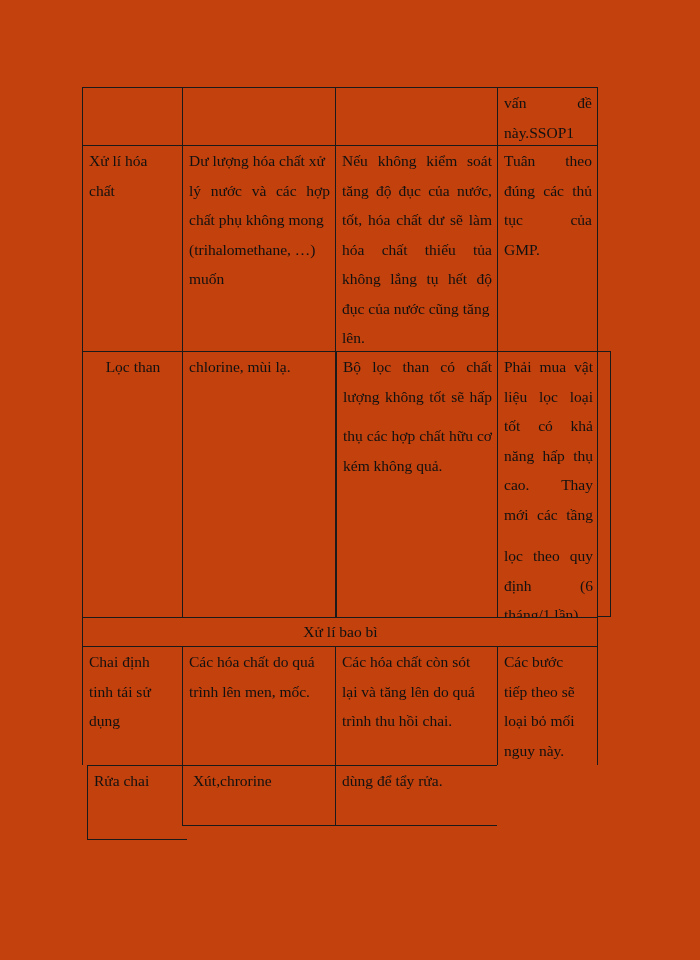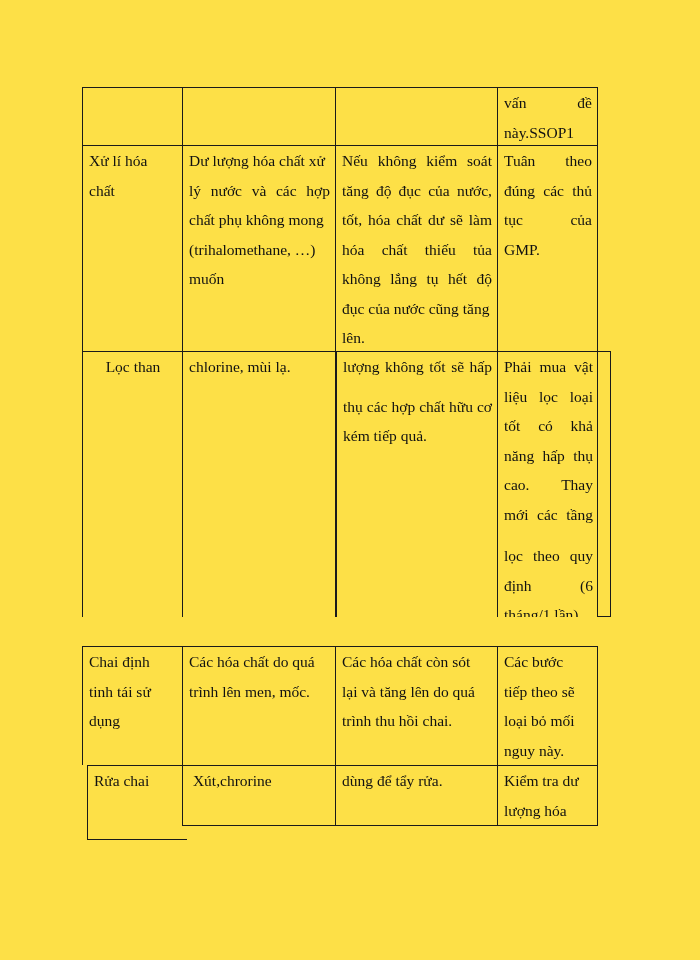--- a/index.html
+++ b/index.html
@@ -12,21 +12,21 @@
       height: 960px;
       position: relative;
       overflow: hidden;
       font-family: "Liberation Serif", "DejaVu Serif", serif;
       color: #111111;
     }
     .page {
       position: absolute;
       left: 0; top: 0;
       width: 700px; height: 960px;
-      background: #fde047;
+      background: #c2410c;
     }
     .cell {
       position: absolute;
       box-sizing: border-box;
       border-left: 1.3px solid #1a1a1a;
       border-top: 1.3px solid #1a1a1a;
       font-size: 15.5px;
       line-height: 29.5px;
       padding: 0 5px 0 6px;
       overflow: hidden;
@@ -88,40 +88,44 @@
     <span class="line">GMP.</span>
   </div>
 
   <div class="cell" style="left:82px; top:351px; width:100px; height:266px;">
     <span class="line center">Lọc than</span>
   </div>
   <div class="cell" style="left:182px; top:351px; width:153px; height:266px;">
     <span class="line">chlorine, mùi lạ.</span>
   </div>
   <div class="cell" style="left:335px; top:351px; width:162px; height:266px; border-left-width:2px;">
+    <span class="line" style="text-align:justify;text-align-last:justify;">Bộ lọc than có chất</span>
     <span class="line" style="text-align:justify;text-align-last:justify;">lượng không tốt sẽ hấp</span>
     <span class="line" style="text-align:justify;text-align-last:justify;margin-top:10px;">thụ các hợp chất hữu cơ</span>
-    <span class="line">kém tiếp quả.</span>
+    <span class="line">kém không quả.</span>
   </div>
   <div class="cell" style="left:497px; top:351px; width:101px; height:266px;">
     <span class="line" style="text-align:justify;text-align-last:justify;">Phải mua vật</span>
     <span class="line" style="text-align:justify;text-align-last:justify;">liệu lọc loại</span>
     <span class="line" style="text-align:justify;text-align-last:justify;">tốt có khả</span>
     <span class="line" style="text-align:justify;text-align-last:justify;">năng hấp thụ</span>
     <span class="line" style="text-align:justify;text-align-last:justify;">cao. Thay</span>
     <span class="line" style="text-align:justify;text-align-last:justify;">mới các tầng</span>
     <span class="line" style="text-align:justify;text-align-last:justify;margin-top:12px;">lọc theo quy</span>
     <span class="line" style="text-align:justify;text-align-last:justify;">định (6</span>
     <span class="line">tháng/1 lần).</span>
   </div>
 
   <div class="extra-box" style="left:597px; top:351px; width:14px; height:266px;"></div>
 
   <div style="position:absolute; left:597px; top:351px; width:1.3px; height:266px; background:#1a1a1a;"></div>
 
+  <div class="cell last-col" style="left:82px; top:617px; width:516px; height:29px;">
+    <span class="line center" style="line-height:27px;">Xử lí bao bì</span>
+  </div>
 
   <div class="cell" style="left:82px; top:646px; width:100px; height:119px;">
     <span class="line">Chai định</span>
     <span class="line">tinh tái sử</span>
     <span class="line">dụng</span>
   </div>
   <div class="cell" style="left:182px; top:646px; width:153px; height:119px;">
     <span class="line">Các hóa chất do quá</span>
     <span class="line">trình lên men, mốc.</span>
   </div>
@@ -139,18 +143,14 @@
 
   <div class="cell last-row" style="left:87px; top:765px; width:100px; height:75px;">
     <span class="line">Rửa chai</span>
   </div>
   <div class="cell last-row" style="left:182px; top:765px; width:153px; height:61px;">
     <span class="line" style="white-space:pre;"> Xút,chrorine</span>
   </div>
   <div class="cell last-row" style="left:335px; top:765px; width:162px; height:61px;">
     <span class="line">dùng để tẩy rửa.</span>
   </div>
-  <div class="cell last-col last-row" style="left:497px; top:765px; width:101px; height:61px;">
-    <span class="line">Kiểm tra dư</span>
-    <span class="line">lượng hóa</span>
-  </div>
 
 </div>
 
 </body></html>

